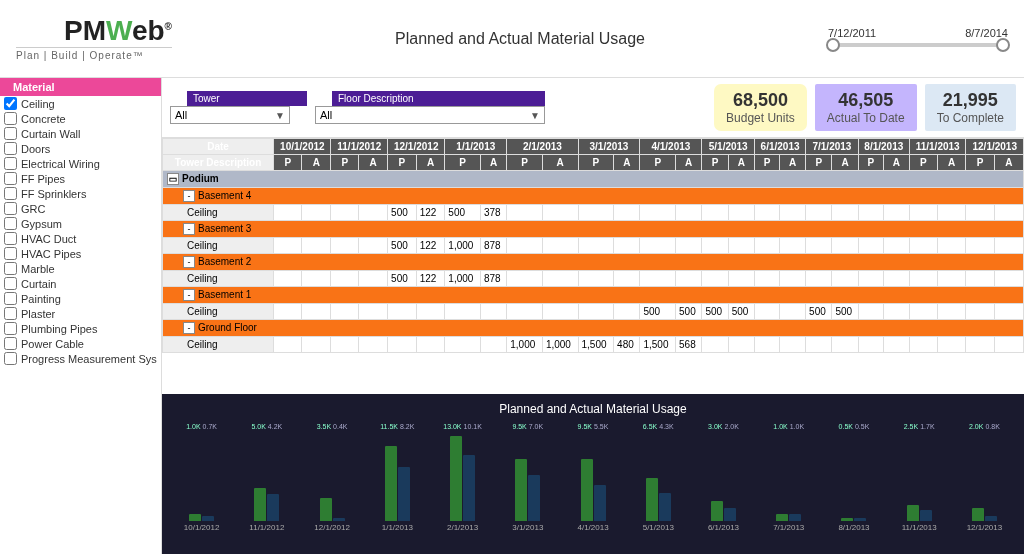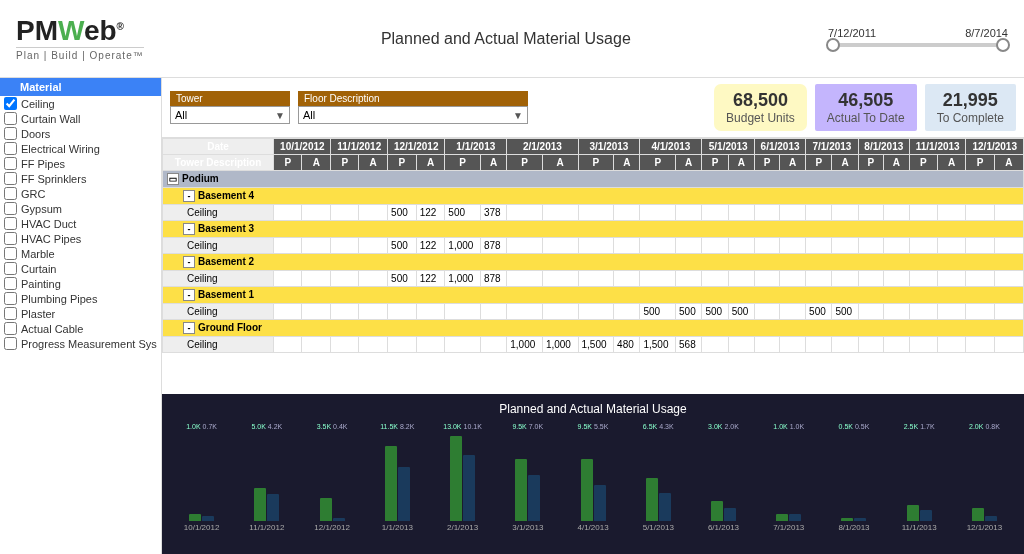--- a/index.html
+++ b/index.html
@@ -1,68 +1,68 @@
 <!DOCTYPE html>
 <html><head>
   <meta charset="utf-8">
   <style>
     * { box-sizing: border-box; margin: 0; padding: 0; }
     body { font-family: Arial, sans-serif; font-size: 11px; background: #fff; width: 1024px; height: 554px; overflow: hidden; }
 
     
     .header { display: flex; align-items: center; padding: 8px 16px; border-bottom: 1px solid #ddd; background: #fff; height: 78px; }
     .logo { display: flex; flex-direction: column; margin-right: 40px; }
-    .logo-text { font-size: 28px; font-weight: bold; color: #222; line-height: 1; }
+    .logo-text { font-size: 28px; font-weight: bold; color: #222; line-height: 1; margin-left: 48px; }
     .logo-text span { color: #4CAF50; }
     .logo-subtitle { font-size: 10px; color: #666; border-top: 1px solid #ccc; padding-top: 2px; margin-top: 2px; letter-spacing: 1px; }
     .header-title { flex: 1; text-align: center; font-size: 16px; color: #333; }
     .date-range { display: flex; flex-direction: column; align-items: center; min-width: 180px; }
     .date-labels { display: flex; justify-content: space-between; width: 100%; font-size: 11px; color: #333; }
     .slider-track { width: 100%; height: 4px; background: #ccc; border-radius: 2px; position: relative; margin: 4px 0; }
     .slider-dot { width: 14px; height: 14px; background: #fff; border: 2px solid #888; border-radius: 50%; position: absolute; top: -5px; }
     .slider-dot.left { left: -2px; }
     .slider-dot.right { right: -2px; }
 
     
     .main { display: flex; height: 476px; }
 
     
     .sidebar { width: 162px; background: #fff; border-right: 1px solid #ddd; flex-shrink: 0; }
-    .sidebar-header { background: #3b82f6; color: #fff; padding: 3px 20px; font-size: 11px; font-weight: bold; }
+    .sidebar-header { background: #ec4899; color: #fff; padding: 3px 13px; font-size: 11px; font-weight: bold; }
     .sidebar-item { display: flex; align-items: center; padding: 1px 4px; font-size: 11px; color: #333; cursor: pointer; }
     .sidebar-item input[type=checkbox] { margin-right: 4px; }
 
     
     .content { flex: 1; display: flex; flex-direction: column; overflow: hidden; }
 
     
     .filters { display: flex; padding: 6px 8px; gap: 8px; align-items: center; border-bottom: 1px solid #ddd; }
     .filter-group { display: flex; flex-direction: column; }
-    .filter-label { background: #a16207; color: #fff; padding: 2px 6px; font-size: 10px; min-width: 120px; }
+    .filter-label { background: #4c1d95; color: #fff; padding: 2px 6px; font-size: 10px; min-width: 120px; margin-left: 17px; }
     .filter-select { border: 1px solid #999; padding: 2px 4px; font-size: 11px; display: flex; align-items: center; justify-content: space-between; background: #fff; min-width: 120px; }
     .filter-select-wide { min-width: 230px; }
     .filter-arrow { color: #555; font-size: 10px; }
 
     
     .kpi-area { display: flex; gap: 8px; margin-left: auto; }
     .kpi-box { padding: 6px 12px; text-align: center; min-width: 90px; border-radius: 2px; }
     .kpi-box.pink { background: #fef9c3; border-radius: 7px; }
     .kpi-box.purple { background: #c4b5fd; }
     .kpi-box.blue { background: #dce8f4; }
     .kpi-value { font-size: 18px; font-weight: bold; color: #333; }
     .kpi-label { font-size: 12px; color: #555; }
 
     
     .table-area { flex: 1; overflow: auto; }
     table { width: 100%; border-collapse: collapse; font-size: 10px; }
     table th, table td { border: 1px solid #ddd; padding: 2px 3px; white-space: nowrap; }
     table th { background: #555; color: #fff; text-align: center; }
     .row-group { background: #b0b8c8; font-weight: bold; }
     .row-group td { padding: 2px 4px; }
-    .row-sub-group { background: #fde047; font-weight: bold; }
+    .row-sub-group { background: #f97316; font-weight: normal; }
     .row-data td { background: #fff; }
     .row-data td:first-child { padding-left: 16px; }
     .col-desc { min-width: 100px; background: #eee !important; }
     .expand-icon { display: inline-block; width: 12px; height: 12px; border: 1px solid #888; text-align: center; line-height: 10px; font-size: 9px; margin-right: 3px; cursor: pointer; background: #fff; }
 
     
     .chart-area { background: #1a1a2e; padding: 8px; min-height: 160px; }
     .chart-title { color: #fff; text-align: center; font-size: 12px; margin-bottom: 6px; }
     .chart-container { display: flex; align-items: flex-end; gap: 2px; height: 110px; overflow: hidden; }
     .bar-group { display: flex; flex-direction: column; align-items: center; flex: 1; }
@@ -102,20 +102,24 @@
 
   <div class="sidebar">
     <div class="sidebar-header">Material</div>
     <div id="sidebar-items">
         <div class="sidebar-item">
           <input type="checkbox" checked="" style="">
           <span>Ceiling</span>
         </div>
         <div class="sidebar-item">
           <input type="checkbox" style="">
+          <span>Concrete</span>
+        </div>
+        <div class="sidebar-item">
+          <input type="checkbox" style="">
           <span>Curtain Wall</span>
         </div>
         <div class="sidebar-item">
           <input type="checkbox" style="">
           <span>Doors</span>
         </div>
         <div class="sidebar-item">
           <input type="checkbox" style="">
           <span>Electrical Wiring</span>
         </div>
@@ -150,29 +154,29 @@
         <div class="sidebar-item">
           <input type="checkbox" style="">
           <span>Curtain</span>
         </div>
         <div class="sidebar-item">
           <input type="checkbox" style="">
           <span>Painting</span>
         </div>
         <div class="sidebar-item">
           <input type="checkbox" style="">
+          <span>Plaster</span>
+        </div>
+        <div class="sidebar-item">
+          <input type="checkbox" style="">
           <span>Plumbing Pipes</span>
         </div>
         <div class="sidebar-item">
           <input type="checkbox" style="">
-          <span>Plaster</span>
-        </div>
-        <div class="sidebar-item">
-          <input type="checkbox" style="">
-          <span>Actual Cable</span>
+          <span>Power Cable</span>
         </div>
         <div class="sidebar-item">
           <input type="checkbox" style="">
           <span>Progress Measurement Sys</span>
         </div>
       </div>
   </div>
 
   <div class="content">
 

